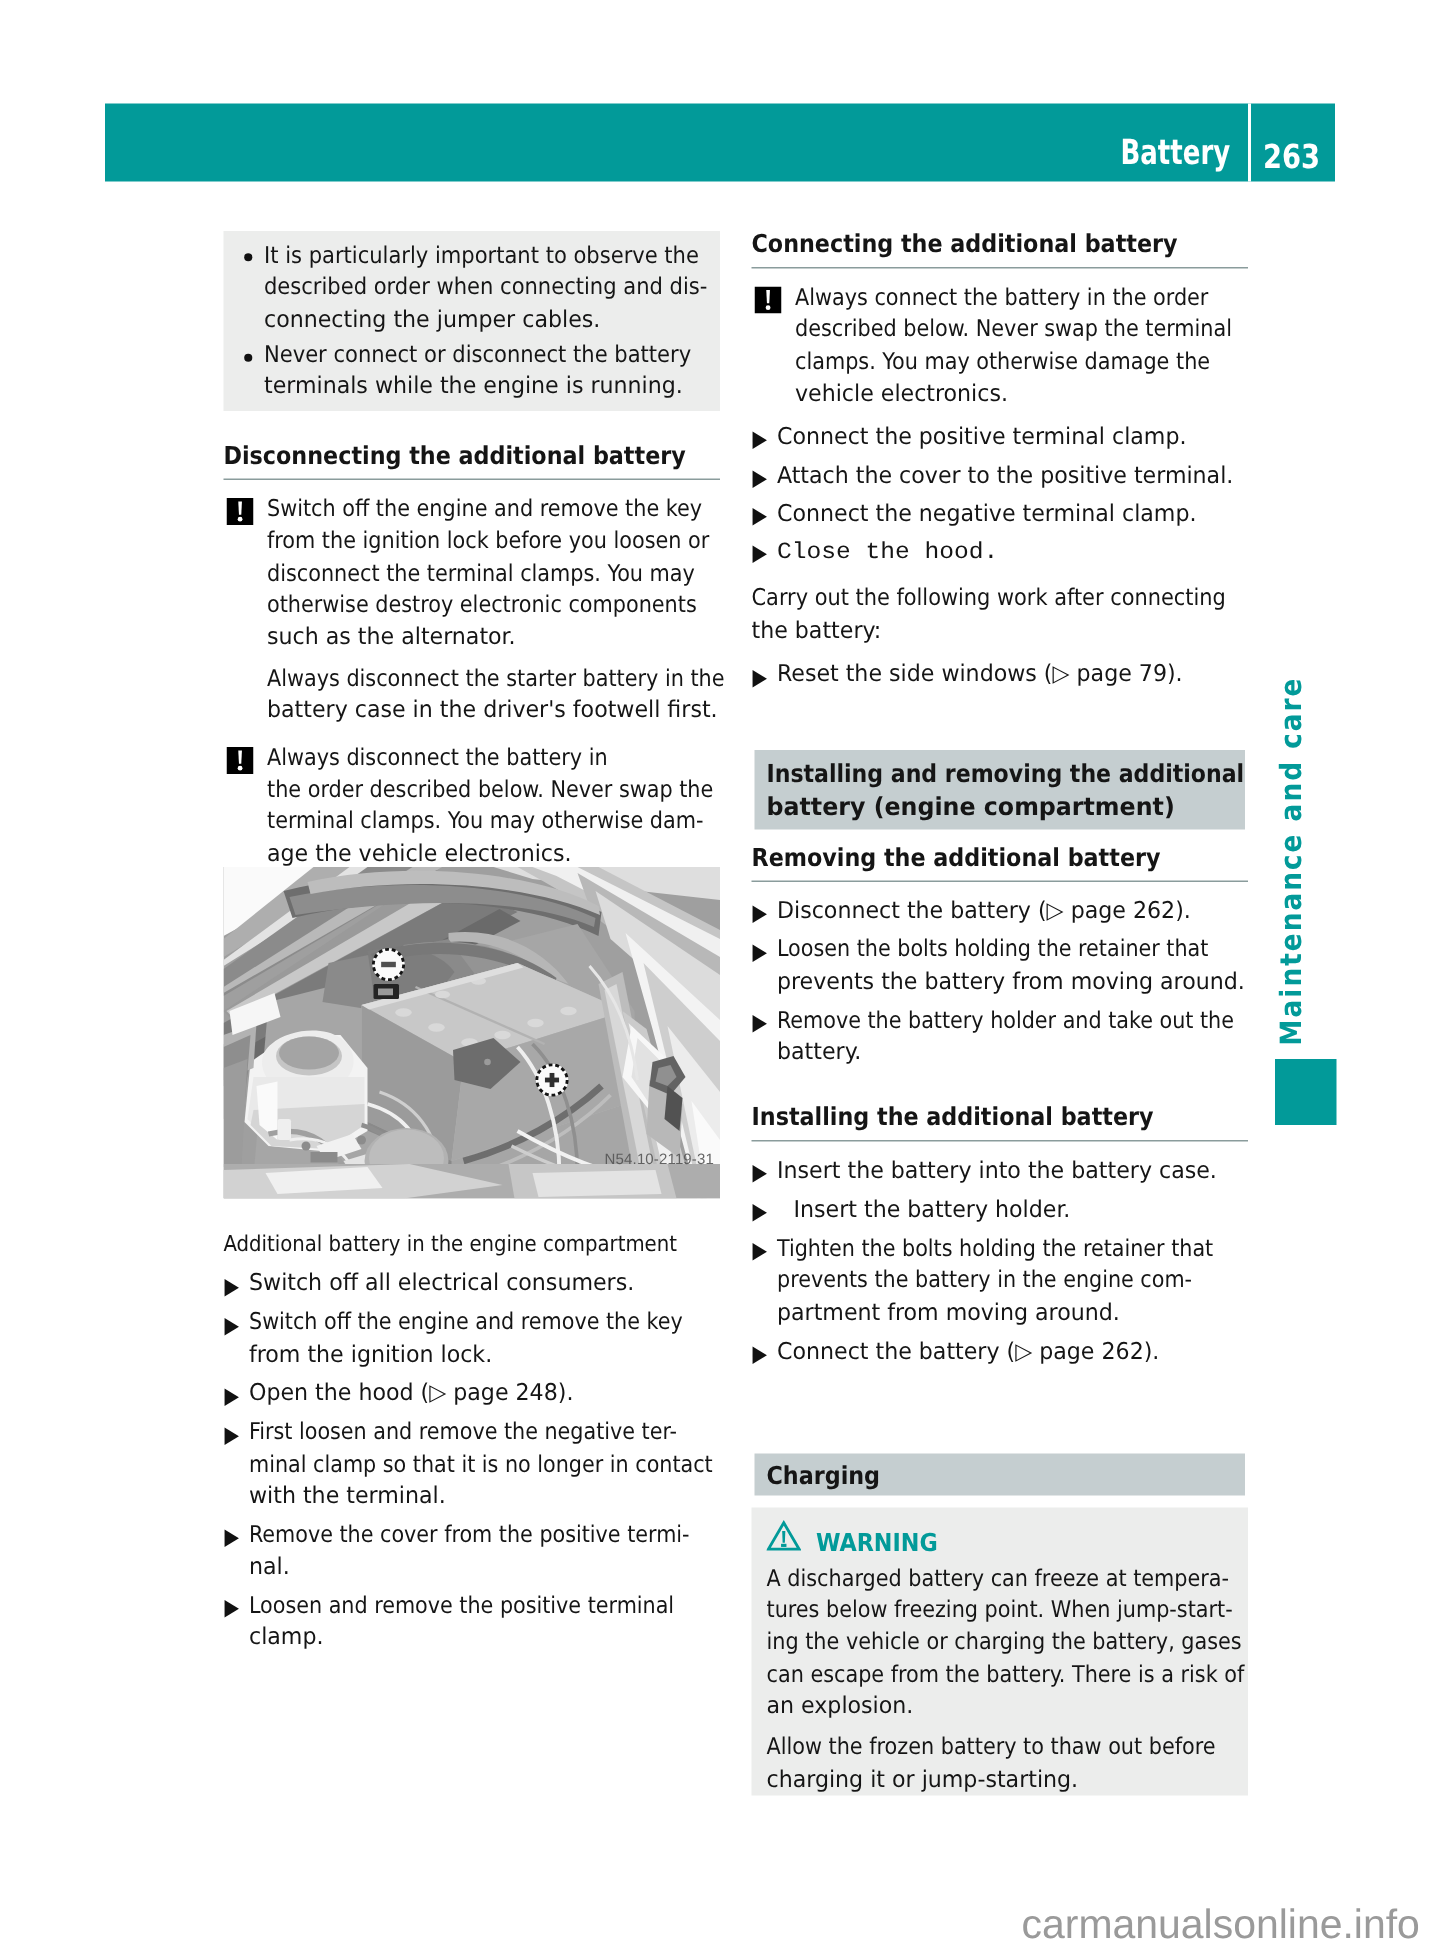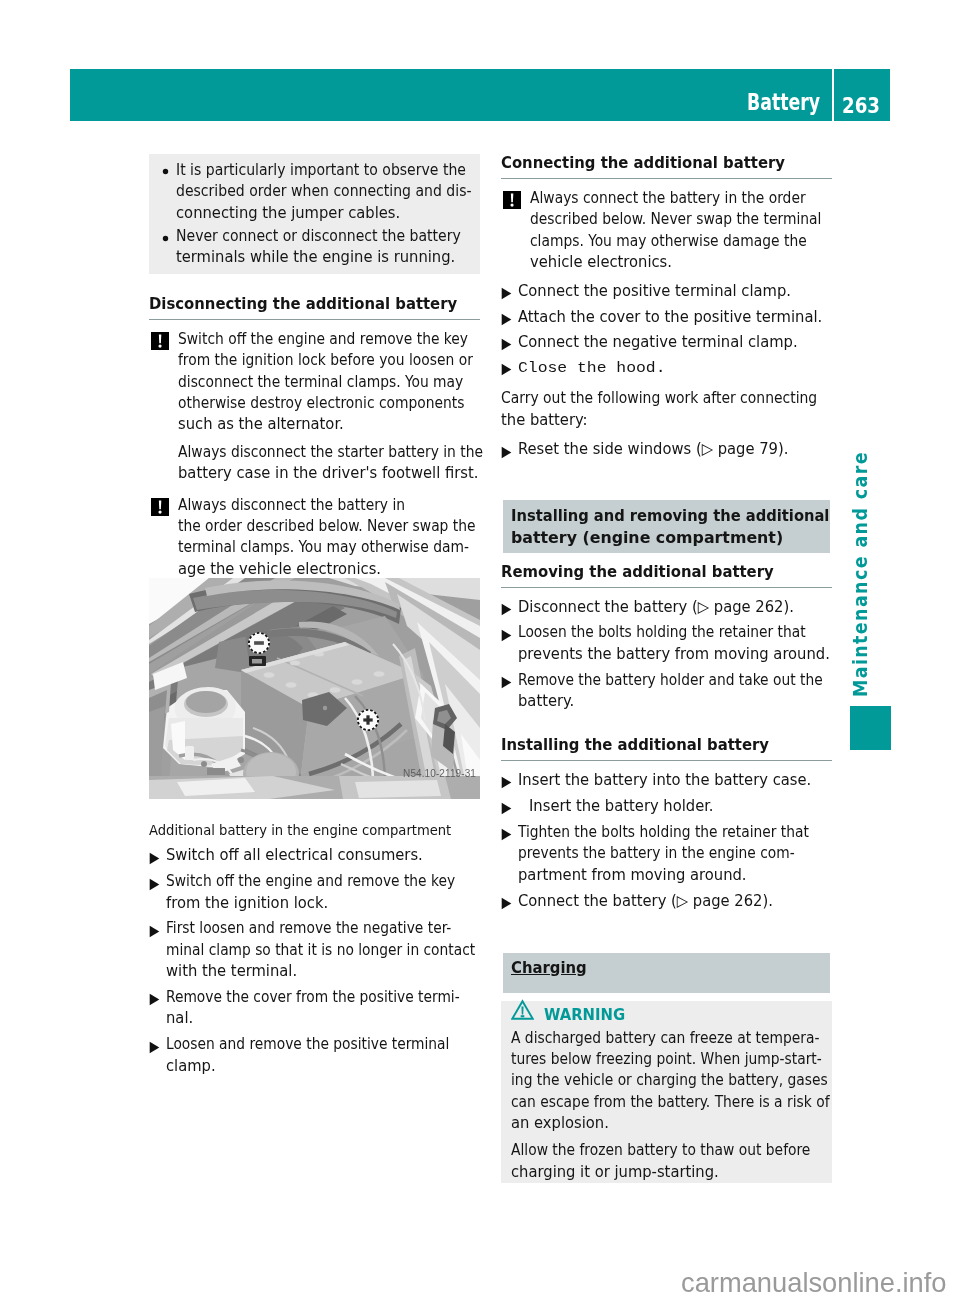--- a/index.html
+++ b/index.html
@@ -229,20 +229,23 @@
 </div>
       <div class="cap" style="margin-top:21.5px;">Additional battery in the engine compartment</div>
       <div class="row" style="padding-left:17px;margin-top:5.2px;"><span class="mk" style="left:0px;top:4.3px;"><svg width="11" height="13" viewBox="0 0 11 13">
             <path d="M0.7 0.7 L10.3 6.5 L0.7 12.3 Z" fill="#111"></path>
           </svg></span><span><div class="ln" style="display: inline-block; transform-origin: left center; transform: scaleX(1.065);">Switch off all electrical consumers.</div></span></div>
       <div class="row" style="padding-left:17px;margin-top:4.4px;"><span class="mk" style="left:0px;top:4.3px;"><svg width="11" height="13" viewBox="0 0 11 13">
             <path d="M0.7 0.7 L10.3 6.5 L0.7 12.3 Z" fill="#111"></path>
           </svg></span><span><div class="ln fit" style="display: inline-block; transform-origin: left center; transform: scaleX(0.9968);">Switch off the engine and remove the key</div><div class="ln" style="display: inline-block; transform-origin: left center; transform: scaleX(1.065);">from the ignition lock.</div></span></div>
       <div class="row" style="padding-left:17px;margin-top:4.4px;"><span class="mk" style="left:0px;top:4.3px;"><svg width="11" height="13" viewBox="0 0 11 13">
             <path d="M0.7 0.7 L10.3 6.5 L0.7 12.3 Z" fill="#111"></path>
+          </svg></span><span><div class="ln" style="display: inline-block; transform-origin: left center; transform: scaleX(1.065);">Open the hood (▷ page 248).</div></span></div>
+      <div class="row" style="padding-left:17px;margin-top:4.4px;"><span class="mk" style="left:0px;top:4.3px;"><svg width="11" height="13" viewBox="0 0 11 13">
+            <path d="M0.7 0.7 L10.3 6.5 L0.7 12.3 Z" fill="#111"></path>
           </svg></span><span><div class="ln fit" style="display: inline-block; transform-origin: left center; transform: scaleX(0.9968);">First loosen and remove the negative ter-</div><div class="ln fit" style="display: inline-block; transform-origin: left center; transform: scaleX(0.9968);">minal clamp so that it is no longer in contact</div><div class="ln" style="display: inline-block; transform-origin: left center; transform: scaleX(1.065);">with the terminal.</div></span></div>
       <div class="row" style="padding-left:17px;margin-top:4.4px;"><span class="mk" style="left:0px;top:4.3px;"><svg width="11" height="13" viewBox="0 0 11 13">
             <path d="M0.7 0.7 L10.3 6.5 L0.7 12.3 Z" fill="#111"></path>
           </svg></span><span><div class="ln fit" style="display: inline-block; transform-origin: left center; transform: scaleX(0.9968);">Remove the cover from the positive termi-</div><div class="ln" style="display: inline-block; transform-origin: left center; transform: scaleX(1.065);">nal.</div></span></div>
       <div class="row" style="padding-left:17px;margin-top:4.4px;"><span class="mk" style="left:0px;top:4.3px;"><svg width="11" height="13" viewBox="0 0 11 13">
             <path d="M0.7 0.7 L10.3 6.5 L0.7 12.3 Z" fill="#111"></path>
           </svg></span><span><div class="ln fit" style="display: inline-block; transform-origin: left center; transform: scaleX(0.9968);">Loosen and remove the positive terminal</div><div class="ln" style="display: inline-block; transform-origin: left center; transform: scaleX(1.065);">clamp.</div></span></div>
     </div>
   <div class="col col-r" id="colR">
       <div class="h2 rule">Connecting the additional battery</div>
@@ -284,22 +287,22 @@
           </svg></span><span><div class="ln" style="display: inline-block; transform-origin: left center; transform: scaleX(1.065);">Insert the battery into the battery case.</div></span></div>
       <div class="row" style="padding-left:28px;margin-top:4.6px;"><span class="mk" style="left:0px;top:4.3px;"><svg width="11" height="13" viewBox="0 0 11 13">
             <path d="M0.7 0.7 L10.3 6.5 L0.7 12.3 Z" fill="#111"></path>
           </svg></span><span><div class="ln" style="display: inline-block; transform-origin: left center; transform: scaleX(1.065);">Insert the battery holder.</div></span></div>
       <div class="row" style="padding-left:17px;margin-top:4.6px;"><span class="mk" style="left:0px;top:4.3px;"><svg width="11" height="13" viewBox="0 0 11 13">
             <path d="M0.7 0.7 L10.3 6.5 L0.7 12.3 Z" fill="#111"></path>
           </svg></span><span><div class="ln fit" style="display: inline-block; transform-origin: left center; transform: scaleX(0.9968);">Tighten the bolts holding the retainer that</div><div class="ln fit" style="display: inline-block; transform-origin: left center; transform: scaleX(0.9968);">prevents the battery in the engine com-</div><div class="ln" style="display: inline-block; transform-origin: left center; transform: scaleX(1.065);">partment from moving around.</div></span></div>
       <div class="row" style="padding-left:17px;margin-top:4.6px;"><span class="mk" style="left:0px;top:4.3px;"><svg width="11" height="13" viewBox="0 0 11 13">
             <path d="M0.7 0.7 L10.3 6.5 L0.7 12.3 Z" fill="#111"></path>
           </svg></span><span><div class="ln" style="display: inline-block; transform-origin: left center; transform: scaleX(1.065);">Connect the battery (▷ page 262).</div></span></div>
-      <div class="h1bar" style="margin-top:41px;height:40px;padding-top:3.5px;text-decoration:underline;">Charging</div>
-      <div class="greybox" style="margin-top:8px;padding-top:3px;padding-bottom:0px;">
+      <div class="h1bar" style="margin-top:57px;height:28px;padding-top:3.5px;">Charging</div>
+      <div class="greybox" style="margin-top:8px;padding-top:13px;padding-bottom:0px;">
         <div class="warnhead">
           <svg width="23" height="21" viewBox="0 0 23 21">
             <path d="M11.5 2.2 L21.7 19.7 L1.3 19.7 Z" fill="none" stroke="#029a99" stroke-width="1.9" stroke-linejoin="miter"></path>
             <path d="M10.45 7.6 h2.1 l-0.3 7.9 h-1.5 z" fill="#029a99"></path>
             <rect x="9.7" y="16.2" width="3.6" height="2.1" fill="#029a99"></rect>
           </svg>
           <span>WARNING</span>
         </div>
         <div style=""><div class="ln fit" style="display: inline-block; transform-origin: left center; transform: scaleX(1);">A discharged battery can freeze at tempera-</div><div class="ln fit" style="display: inline-block; transform-origin: left center; transform: scaleX(1);">tures below freezing point. When jump-start-</div><div class="ln fit" style="display: inline-block; transform-origin: left center; transform: scaleX(1);">ing the vehicle or charging the battery, gases</div><div class="ln fit" style="display: inline-block; transform-origin: left center; transform: scaleX(1);">can escape from the battery. There is a risk of</div><div class="ln" style="display: inline-block; transform-origin: left center; transform: scaleX(1.065);">an explosion.</div></div>
         <div style="margin-top:5.5px;"><div class="ln fit" style="display: inline-block; transform-origin: left center; transform: scaleX(1);">Allow the frozen battery to thaw out before</div><div class="ln" style="display: inline-block; transform-origin: left center; transform: scaleX(1.065);">charging it or jump-starting.</div></div>

